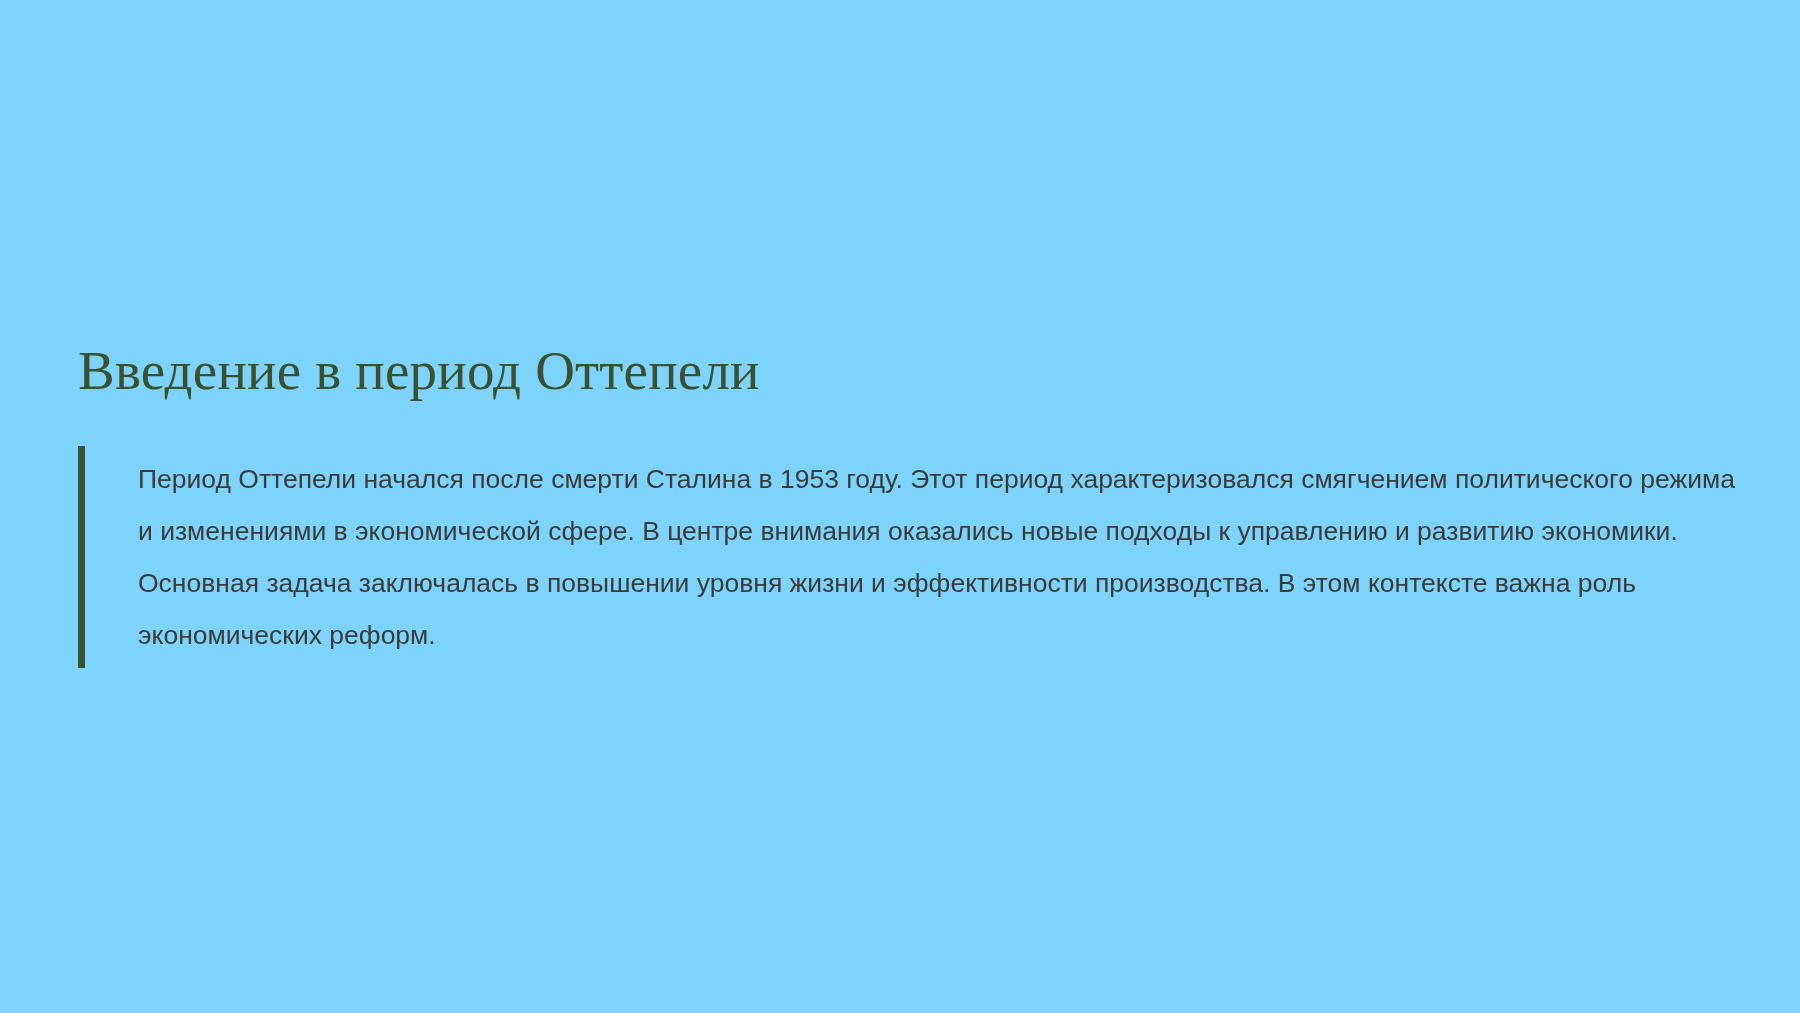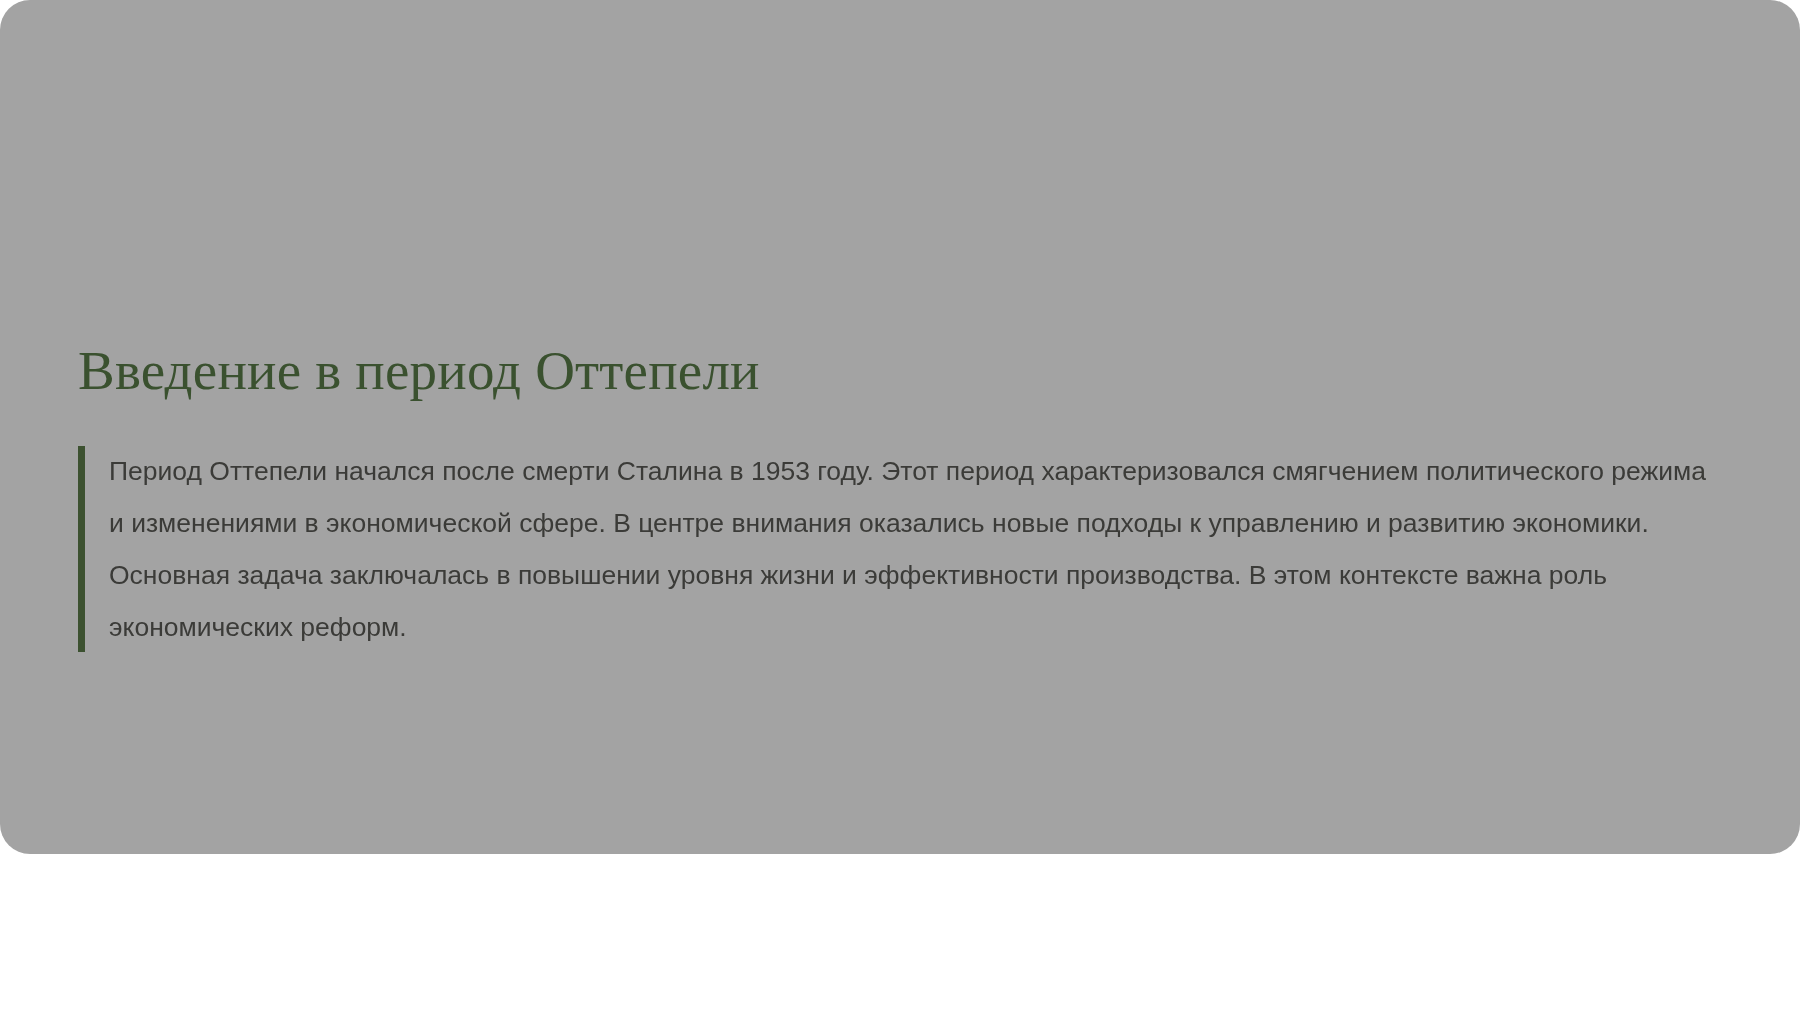--- a/index.html
+++ b/index.html
@@ -8,24 +8,23 @@
   }
   body {
     width: 1800px;
     height: 1013px;
     overflow: hidden;
     font-family: "Liberation Sans", sans-serif;
   }
   .slide {
     position: relative;
     width: 1800px;
-    height: 854px;
-    background: #a3a3a3;
+    height: 1013px;
+    background: #7dd3fc;
     box-sizing: border-box;
-    border-radius: 30px;
   }
   .slide-content {
     position: absolute;
     left: 78px;
     top: 340px;
     width: 1680px;
   }
   .slide-title {
     font-family: "Liberation Serif", "DejaVu Serif", serif;
     font-size: 55px;
@@ -43,26 +42,26 @@
   }
   .accent-bar {
     flex: 0 0 auto;
     width: 7px;
     background: #3c5130;
     margin-top: 2px;
     margin-bottom: 2px;
   }
   .body-text {
     flex: 1 1 auto;
-    padding-left: 24px;
+    padding-left: 45px;
     font-family: "Liberation Sans", "DejaVu Sans", sans-serif;
     font-size: 26.5px;
     line-height: 52px;
     color: #3b3b38;
-    margin: 0;
+    margin: 8px;
     padding-top: 1px;
     padding-bottom: 1px;
     text-align: left;
     max-width: 1610px;
   }
 </style>
 </head>
 <body>
 
 <div class="slide">

